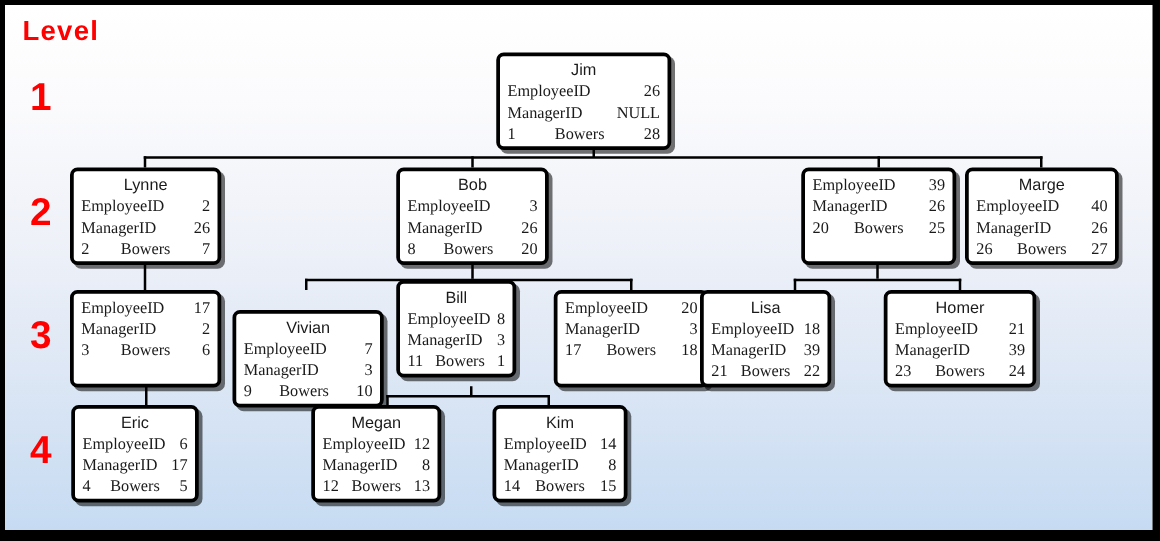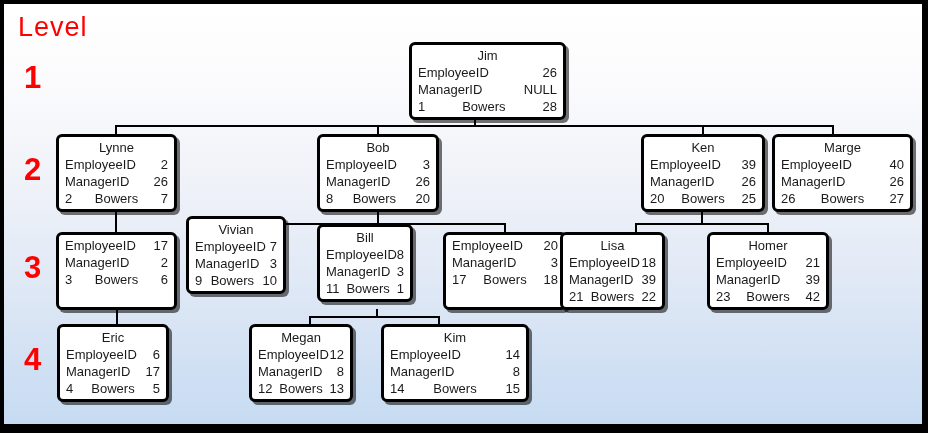--- a/index.html
+++ b/index.html
@@ -10,22 +10,22 @@
     border:4px solid #000;
     border-right-width:6px;
     border-bottom-width:9px;
     background:linear-gradient(180deg,#ffffff 0%,#fbfbfd 18%,#eef1f8 45%,#dde7f5 70%,#c6dbf2 100%);
     font-family:"Liberation Sans", sans-serif;
     overflow:hidden;
   }
   .level-title {
     position:absolute;
     color:#ff0000;
-    font-weight:normal;
-    font-size:27px;
+    font-weight:bold;
+    font-size:22px;
     letter-spacing:1px;
   }
   .level-num {
     position:absolute;
     color:#ff0000;
     font-weight:bold;
     font-size:31px;
   }
   .node {
     position:absolute;
@@ -34,21 +34,21 @@
     background:#ffffff;
     border:3px solid #000000;
     border-radius:6px;
     box-shadow:3px 3px 0 rgba(0,0,0,0.55);
     padding:2px 6px 2px 6px;
     font-size:13px;
     line-height:17px;
     color:#1a1a1a;
   }
   .node .nm { text-align:center; }
-  .node .rw { display:flex; justify-content:space-between; }
+  .node .rw { display:flex; justify-content:space-between;font-family:Liberation Serif, serif; }
   .conn { position:absolute; background:#000000; }
   .conn.v { width:2px; }
   .conn.h { height:2px; }
 </style>
 </head>
 <body>
 
 <div id="frame">
 
   <div class="level-title" style="left:14px;top:8px">Level</div>
@@ -77,21 +77,21 @@
   <div class="conn v" style="left:631px;top:219px;height:9px"></div>
   <div class="conn v" style="left:763px;top:219px;height:9px"></div>
 
   <div class="conn v" style="left:112px;top:305px;height:15px"></div>
 
   <div class="conn v" style="left:372px;top:305px;height:8px"></div>
   <div class="conn h" style="left:305px;top:312px;width:131px"></div>
   <div class="conn v" style="left:305px;top:312px;height:8px"></div>
   <div class="conn v" style="left:434px;top:312px;height:8px"></div>
 
-  <div class="node" style="left:405px;top:38px;width:157px">
+  <div class="node" style="left:393px;top:38px;width:140px">
     <div class="nm">Jim</div>
     <div class="rw">
         <span>EmployeeID</span>
         <span>26</span>
       </div>
     <div class="rw">
         <span>ManagerID</span>
         <span>NULL</span>
       </div>
     <div class="rw">
@@ -129,37 +129,36 @@
         <span>26</span>
       </div>
     <div class="rw">
         <span>8</span>
         <span>Bowers</span>
         <span>20</span>
       </div>
   </div>
 
   <div class="node" style="left:637px;top:130px;width:124px">
-    <div class="nm">Ken</div>
     <div class="rw">
         <span>EmployeeID</span>
         <span>39</span>
       </div>
     <div class="rw">
         <span>ManagerID</span>
         <span>26</span>
       </div>
     <div class="rw">
         <span>20</span>
         <span>Bowers</span>
         <span>25</span>
       </div>
   </div>
 
-  <div class="node" style="left:768px;top:130px;width:141px">
+  <div class="node" style="left:768px;top:130px;width:123px">
     <div class="nm">Marge</div>
     <div class="rw">
         <span>EmployeeID</span>
         <span>40</span>
       </div>
     <div class="rw">
         <span>ManagerID</span>
         <span>26</span>
       </div>
     <div class="rw">
@@ -178,21 +177,21 @@
         <span>ManagerID</span>
         <span>2</span>
       </div>
     <div class="rw">
         <span>3</span>
         <span>Bowers</span>
         <span>6</span>
       </div>
   </div>
 
-  <div class="node" style="left:182px;top:212px;width:100px">
+  <div class="node" style="left:182px;top:244px;width:121px">
     <div class="nm">Vivian</div>
     <div class="rw">
         <span>EmployeeID</span>
         <span>7</span>
       </div>
     <div class="rw">
         <span>ManagerID</span>
         <span>3</span>
       </div>
     <div class="rw">
@@ -258,25 +257,25 @@
         <span>EmployeeID</span>
         <span>21</span>
       </div>
     <div class="rw">
         <span>ManagerID</span>
         <span>39</span>
       </div>
     <div class="rw">
         <span>23</span>
         <span>Bowers</span>
-        <span>42</span>
-      </div>
-  </div>
-
-  <div class="node" style="left:53px;top:320px;width:112px">
+        <span>24</span>
+      </div>
+  </div>
+
+  <div class="node" style="left:53px;top:320px;width:102px">
     <div class="nm">Eric</div>
     <div class="rw">
         <span>EmployeeID</span>
         <span>6</span>
       </div>
     <div class="rw">
         <span>ManagerID</span>
         <span>17</span>
       </div>
     <div class="rw">
@@ -296,21 +295,21 @@
         <span>ManagerID</span>
         <span>8</span>
       </div>
     <div class="rw">
         <span>12</span>
         <span>Bowers</span>
         <span>13</span>
       </div>
   </div>
 
-  <div class="node" style="left:377px;top:320px;width:148px">
+  <div class="node" style="left:390px;top:320px;width:108px">
     <div class="nm">Kim</div>
     <div class="rw">
         <span>EmployeeID</span>
         <span>14</span>
       </div>
     <div class="rw">
         <span>ManagerID</span>
         <span>8</span>
       </div>
     <div class="rw">

